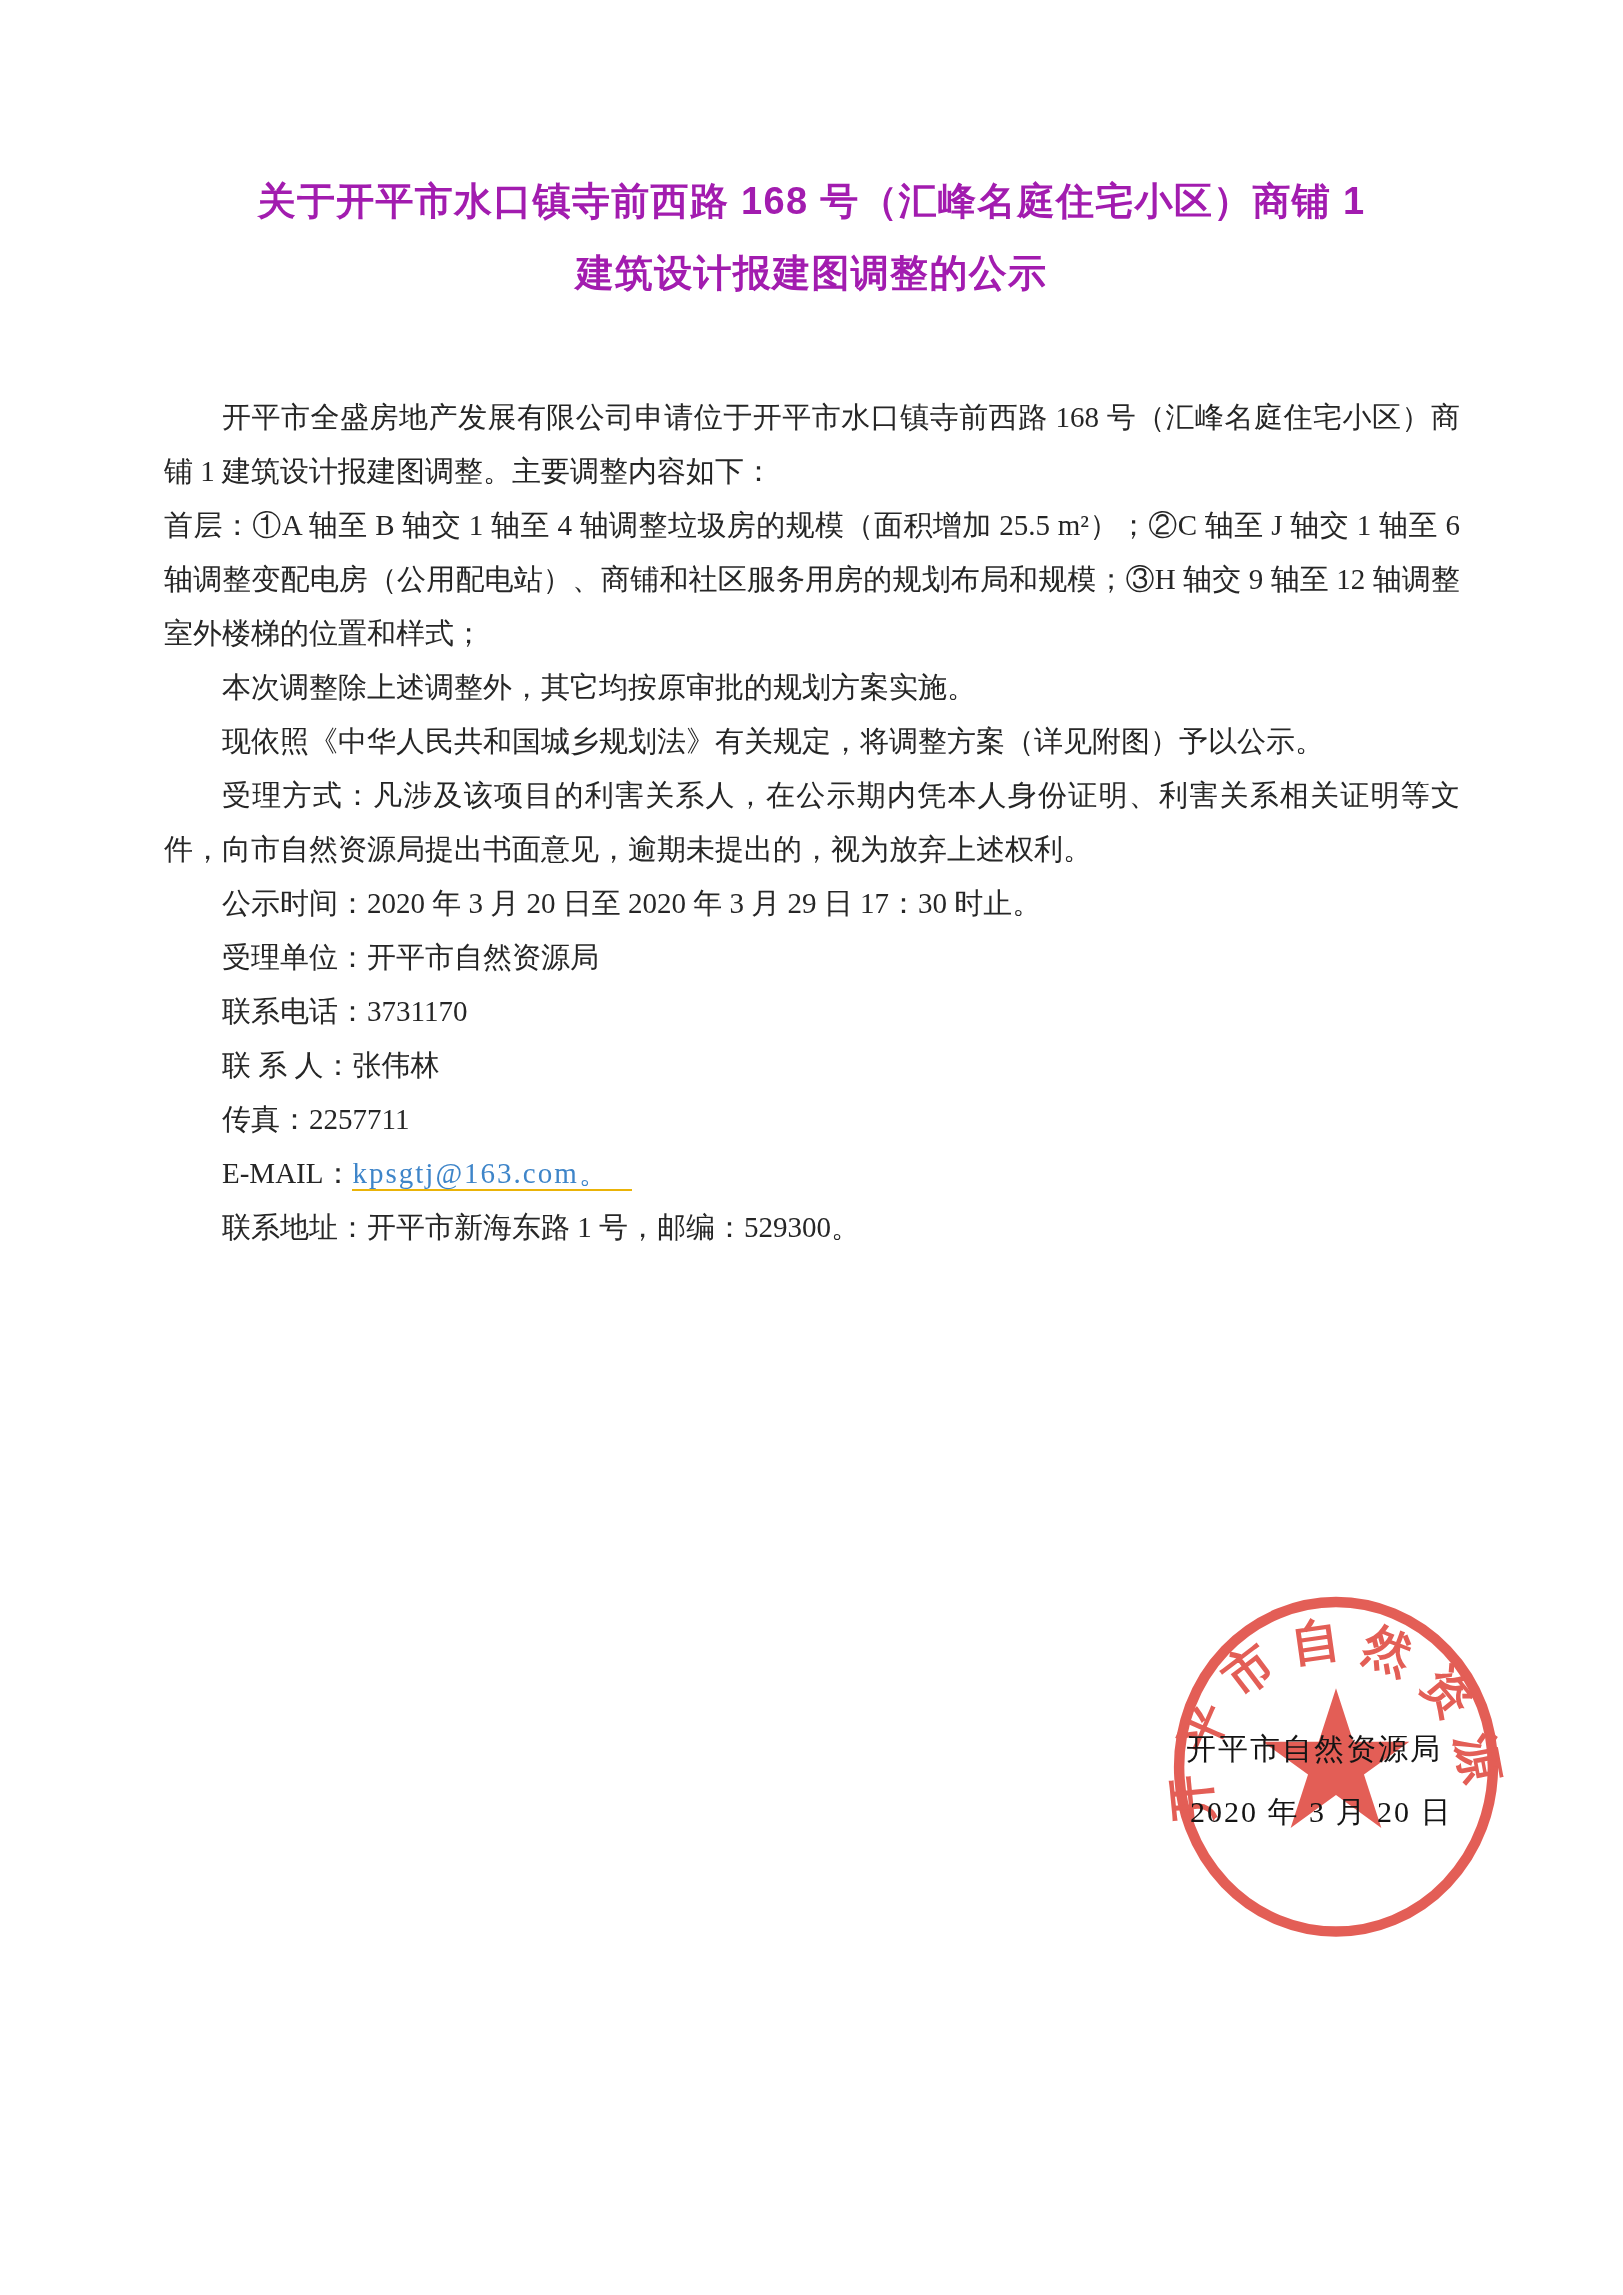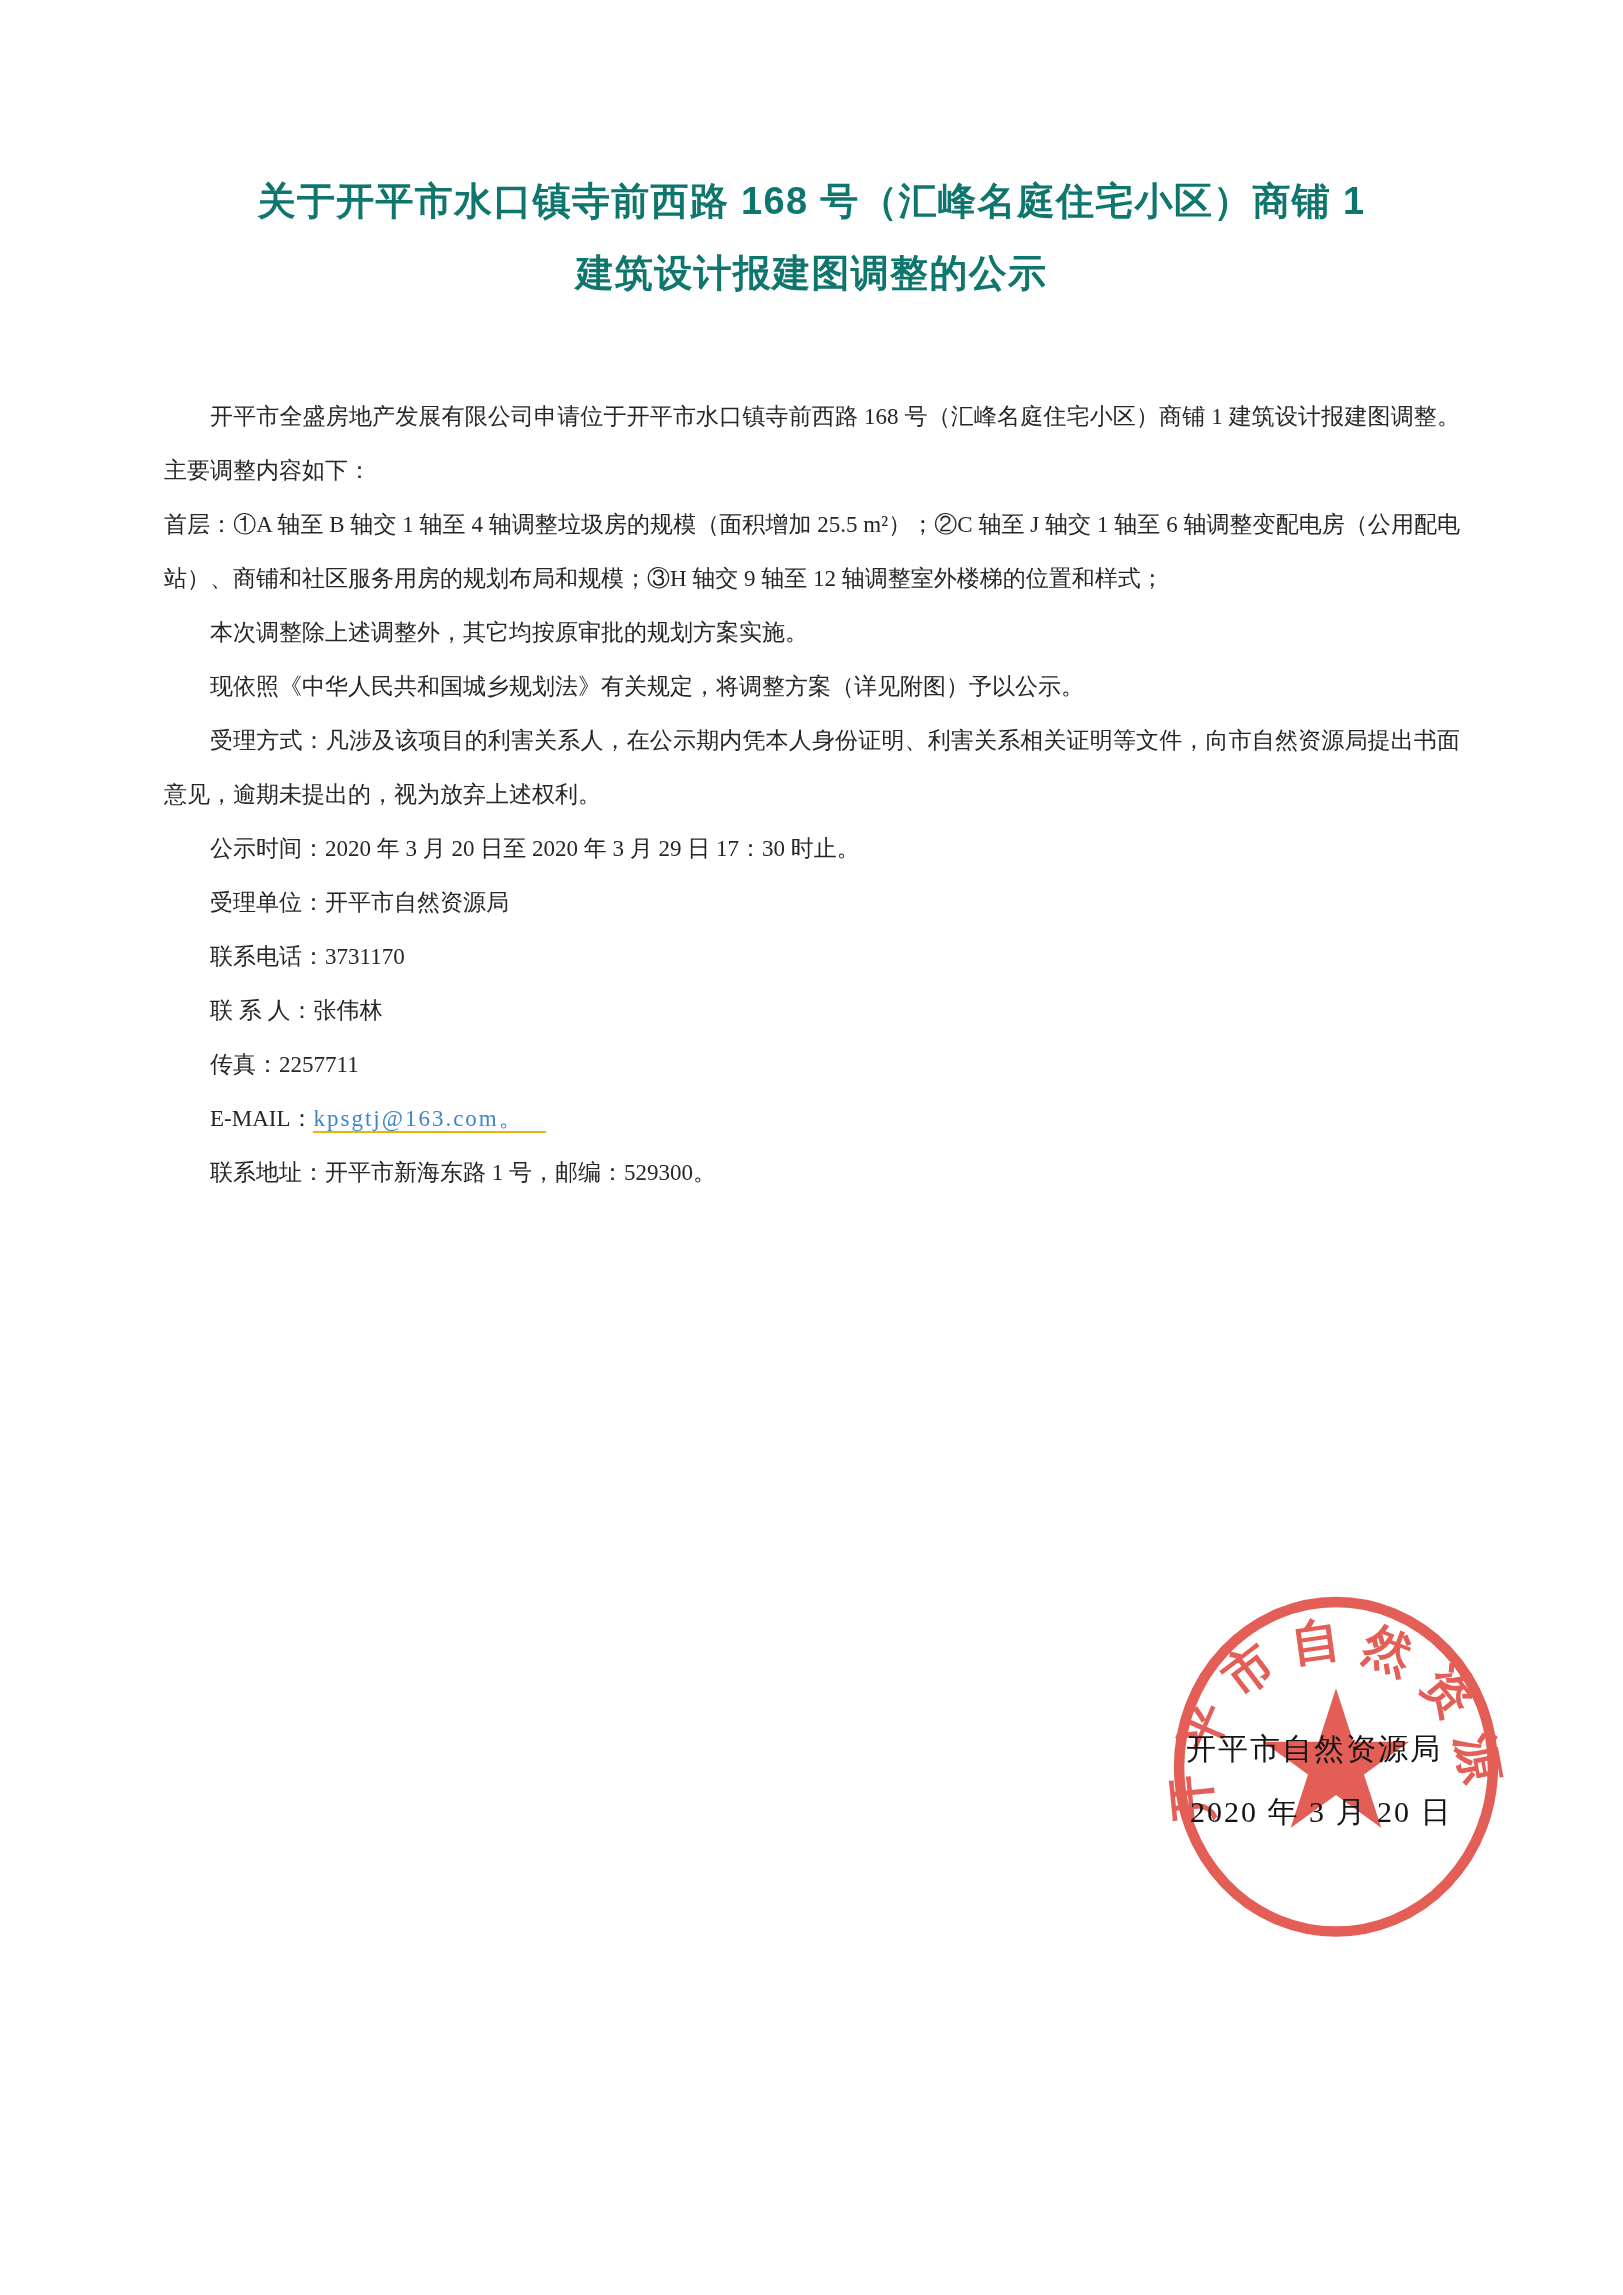--- a/index.html
+++ b/index.html
@@ -16,29 +16,29 @@
   .doc-title {
     position: absolute;
     top: 165px;
     left: 98px;
     right: 98px;
     text-align: center;
     font-family: "Liberation Sans", "DejaVu Sans", sans-serif;
     font-weight: 700;
     font-size: 38px;
     line-height: 72px;
-    color: #0f766e;
+    color: #a21caf;
     letter-spacing: 1.3px;
   }
   .doc-body {
     position: absolute;
     top: 390px;
     left: 164px;
     width: 1296px;
-    font-size: 23px;
+    font-size: 29px;
     line-height: 54px;
     text-align: justify;
     color: #262626;
   }
   .para { text-indent: 2em; margin: 0; }
   .para.noindent { text-indent: 0; }
   .email-link {
     color: #3e85c9;
     border-bottom: 2px solid #eab308;
     padding-right: 22px;

